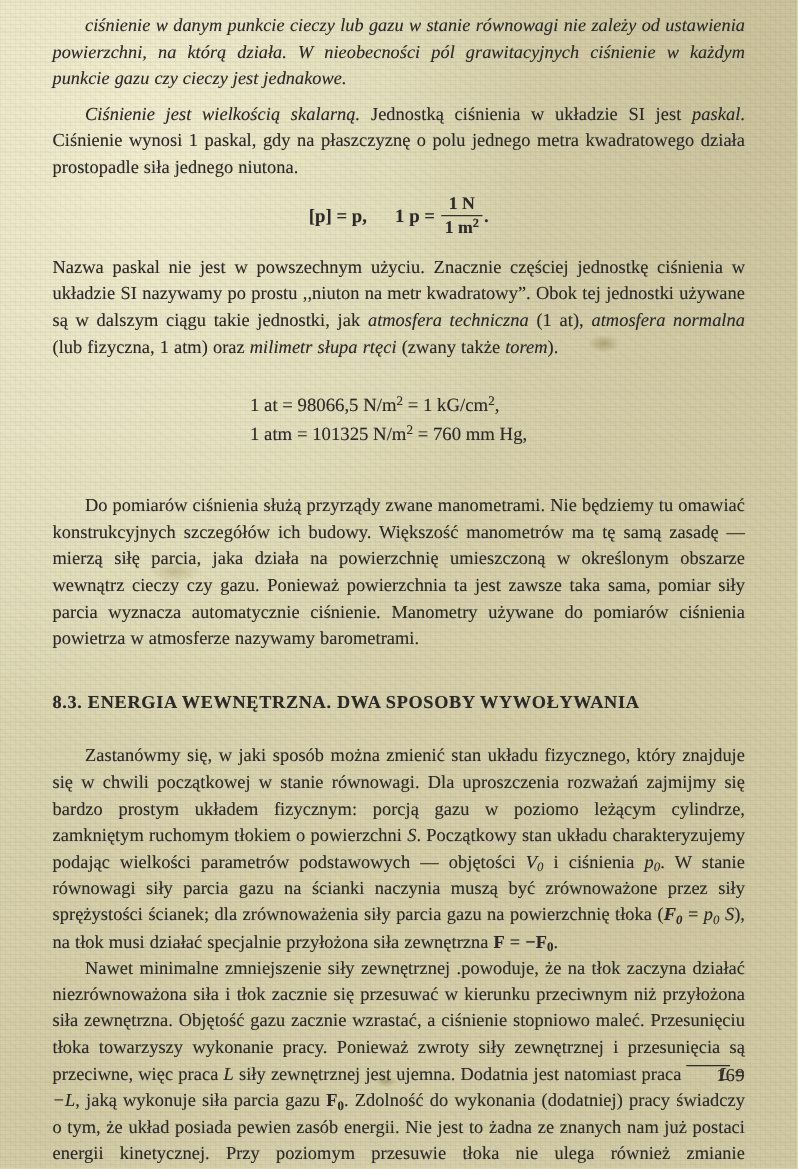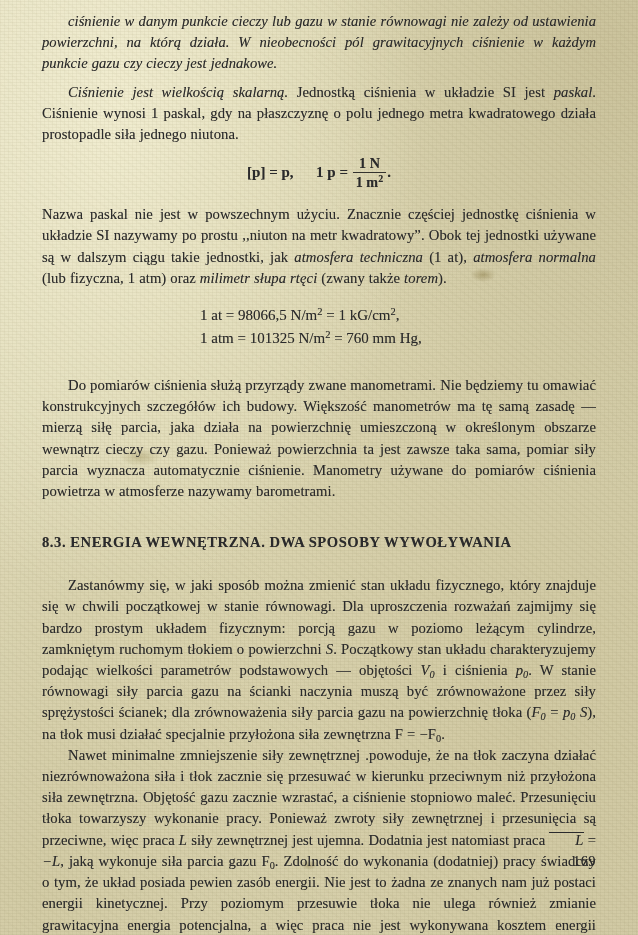--- a/index.html
+++ b/index.html
@@ -72,21 +72,21 @@
   }
   p.indent { text-indent: 26px; }
 
   .italic-block {
     font-style: italic;
     font-size: 14.6px;
     line-height: 21.2px;
   }
 
   em, .it { font-style: italic; }
-  .bold { font-weight: normal; }
+  .bold { font-weight: bold; }
 
   .gap-sm { height: 7px; }
   .gap-md { height: 11px; }
   .gap-lg { height: 22px; }
 
   
   .formula {
     text-align: center;
     font-size: 15px;
     line-height: 26px;
@@ -112,21 +112,21 @@
     font-size: 14.2px;
     line-height: 15px;
   }
   .frac .den {
     display: block;
     padding: 1px 3px 0 3px;
     font-size: 14.2px;
     line-height: 16px;
   }
   .eq-list {
-    margin: 4px;
+    margin: 14px;
     padding: 0;
     list-style: none;
   }
   .eq-list li {
     text-align: center;
     font-size: 15px;
     line-height: 22.5px;
     padding-left: 14px;
   }
   .eq-list li .eqin { display: inline-block; text-align: left; min-width: 252px; }

